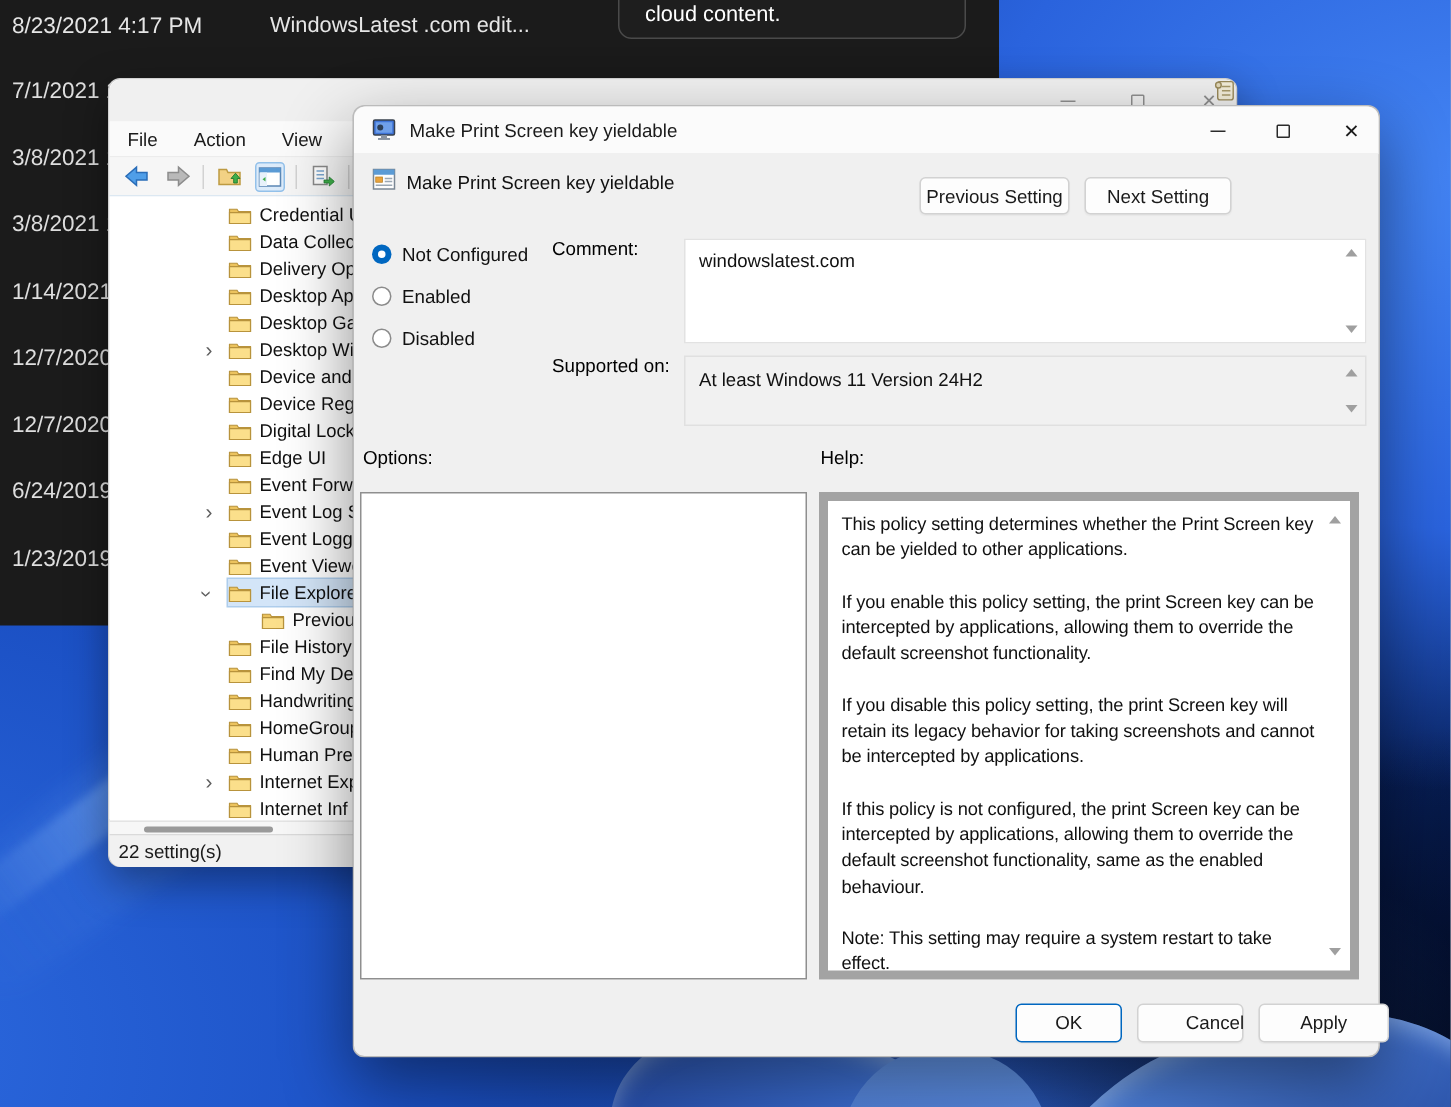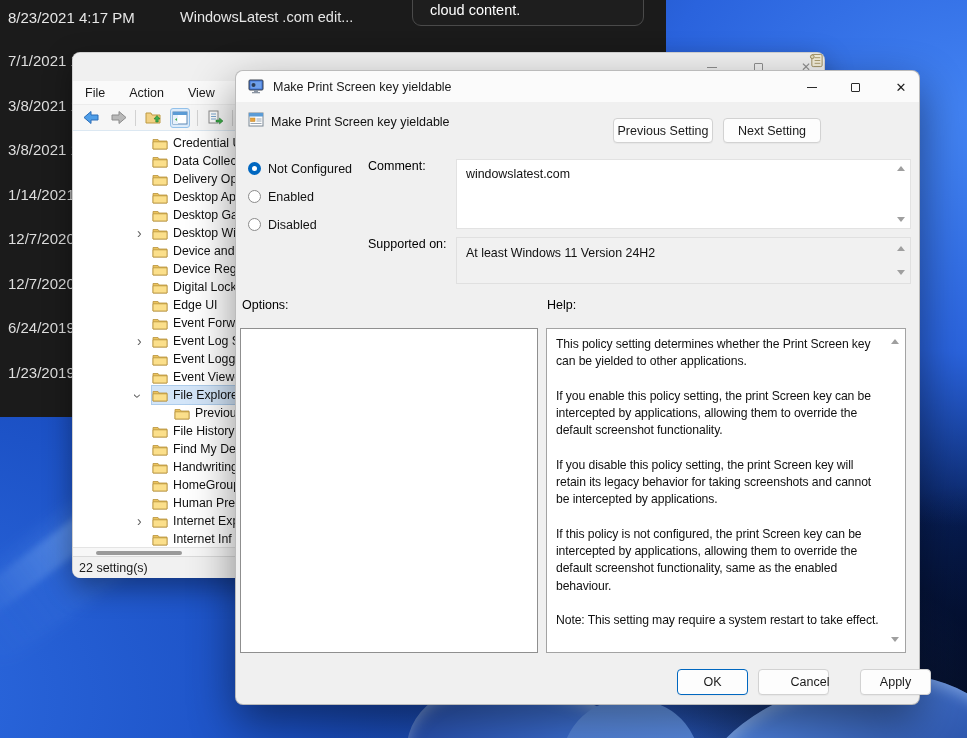--- a/index.html
+++ b/index.html
@@ -86,49 +86,49 @@
 
   .dlg-head-row { position:absolute; left:12px; top:41px; display:flex; align-items:center; gap:7px; }
   .dlg-head-text { font-size:12.5px; color:#111; }
   .btn { position:absolute; background:#fdfdfd; border:1px solid #d2d2d2; border-radius:4px;
     font-size:12.5px; color:#1a1a1a; display:flex; align-items:center; justify-content:center;
     font-family:inherit; box-shadow:0 1px 1px rgba(0,0,0,.04); }
   .btn-prev { left:377px; top:47px; width:100px; height:25px; }
   .btn-next { left:487px; top:47px; width:98px; height:25px; }
 
   .radio-col { position:absolute; left:12px; top:91px; display:flex; flex-direction:column; gap:13px; }
-  .radio-row { display:flex; align-items:flex-start; gap:7px; height:15px; }
+  .radio-row { display:flex; align-items:center; gap:7px; height:15px; }
   .radio-dot { width:13px; height:13px; border-radius:50%; border:1px solid #8b8b8b; background:#fff; flex:0 0 13px; }
   .radio-dot.checked { border:4px solid #0067c0; }
   .radio-label { font-size:12.5px; color:#111; }
 
   .lbl { position:absolute; font-size:12.5px; color:#000000; }
   .comment-lbl { left:132px; top:88px; }
   .comment-box { position:absolute; left:220px; top:88px; width:455px; height:70px; background:#fff;
     border:1px solid #e2e2e2; font-size:12.4px; color:#111; padding:7px 18px 24px 9px; }
   .supported-lbl { left:132px; top:166px; }
   .supported-box { position:absolute; left:220px; top:166px; width:455px; height:47px; background:#f1f1f1;
     border:1px solid #e0e0e0; font-size:12.4px; color:#111; padding:8px 18px 6px 9px; }
   .arr { position:absolute; width:0; height:0; border-left:4px solid transparent; border-right:4px solid transparent; }
   .arr.up { border-bottom:5px solid #9f9f9f; }
   .arr.down { border-top:5px solid #9f9f9f; }
   .c-up { right:5px; top:6px; } .c-down { right:5px; bottom:6px; }
   .s-up { right:5px; top:8px; } .s-down { right:5px; bottom:8px; }
 
   .options-lbl { left:6px; top:227px; }
   .help-lbl { left:311px; top:227px; }
   .options-box { position:absolute; left:4px; top:257px; width:298px; height:325px; background:#fff; border:1px solid #8f8f8f; }
-  .help-box { position:absolute; left:310px; top:257px; width:360px; height:325px; background:#fff; border:1px solid #a3a3a3;
+  .help-box { position:absolute; left:310px; top:257px; width:360px; height:325px; background:#fff; border:6px solid #a3a3a3;
     padding:7px 22px 7px 9px; overflow:hidden; }
   .help-para { font-size:12.2px; line-height:1.42; color:#111; margin-bottom:17px; letter-spacing:-.1px; }
   .h-up { right:6px; top:10px; } .h-down { right:6px; bottom:10px; }
 
   .btn-ok    { left:441px; top:598px; width:71px; height:26px; border:1px solid #0067c0; }
   .btn-cancel{ left:522px; top:598px; width:71px; height:26px;padding-left:33px; }
-  .btn-apply { left:624px; top:598px; width:71px; height:26px; }
+  .btn-apply { left:603px; top:598px; width:87px; height:26px; }
 </style>
 </head>
 <body>
 
 <div class="wallpaper">
   <div class="streak2"></div>
   <div class="streak"></div>
   <div class="petal-b1"></div>
   <div class="petal-b3"></div>
   <div class="petal-b2"></div>

